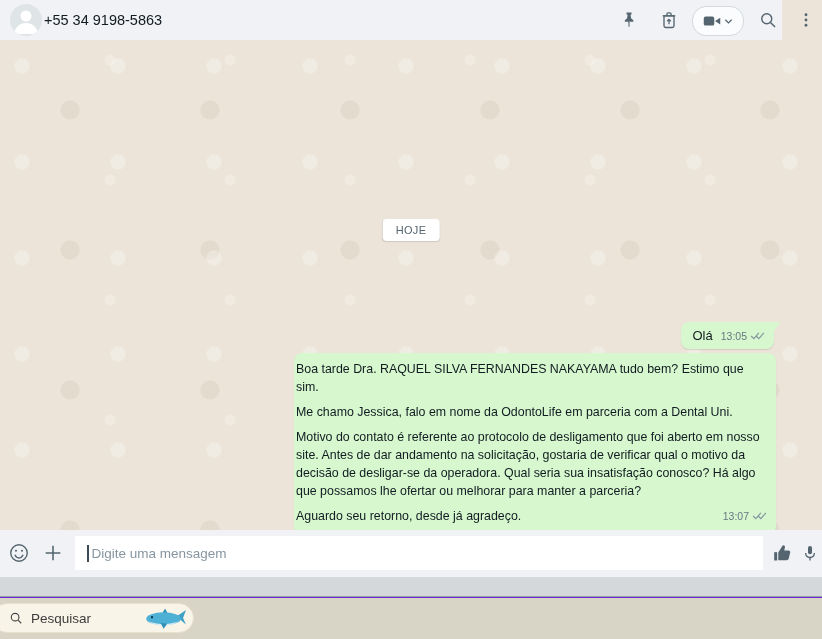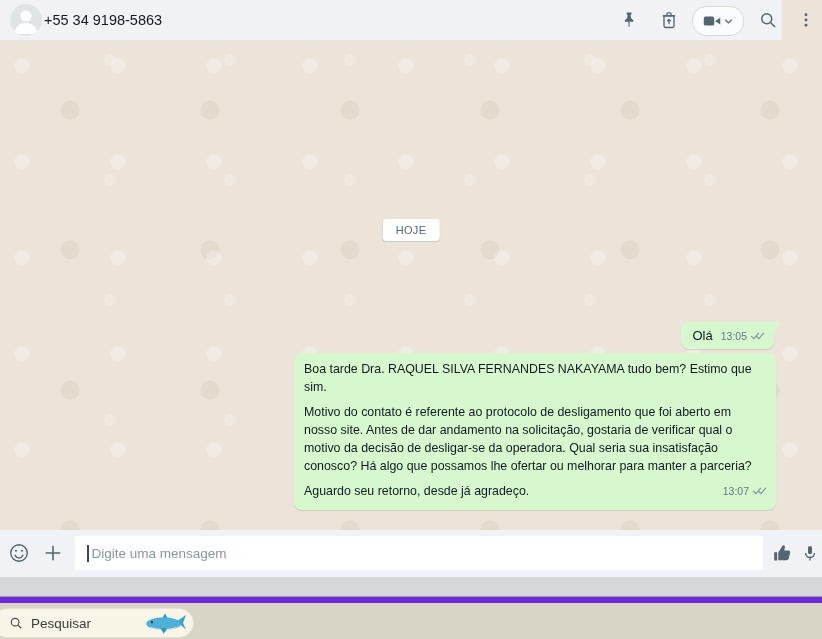--- a/index.html
+++ b/index.html
@@ -32,21 +32,21 @@
     font-size:11.5px;line-height:17px;box-shadow:0 1px 1px rgba(11,20,26,.10);}
   .lock-ic{display:inline-block;vertical-align:-1px;margin-right:3px;}
   .bubble{position:absolute;background:#d7f8ce;border-radius:8px;color:#111b21;
     box-shadow:0 1px 1px rgba(11,20,26,.12);}
   .bubble .tail{position:absolute;right:-7px;top:0;width:0;height:0;
     border-top:0 solid transparent;border-bottom:10px solid transparent;border-left:8px solid #d7f8ce;}
   .msg-ola{right:48px;top:282px;padding:6px 9px 6px 11px;display:flex;gap:8px;
     border-top-right-radius:0;}
   .msg-ola .txt{font-size:13px;}
   .meta{display:flex;align-items:center;gap:3px;font-size:10.5px;color:#667781;white-space:nowrap;}
-  .msg-big{right:46px;top:313px;width:482px;box-sizing:border-box;padding:7px 10px 9px 10px;}
+  .msg-big{right:46px;top:313px;width:482px;box-sizing:border-box;padding:7px 10px 9px 2px;}
   .msg-big p{margin:0 0 7px 0;font-size:12.4px;line-height:18px;}
   .msg-big p:last-of-type{margin-bottom:1px;}
   .msg-big .meta{position:absolute;right:9px;bottom:13px;}
 
   
   .composer{position:absolute;left:0;top:530px;width:822px;height:47px;background:#f0f2f5;}
   .cbtn{position:absolute;top:10px;width:26px;height:26px;display:flex;align-items:center;
     justify-content:center;cursor:pointer;}
   .input-wrap{position:absolute;left:75px;top:6px;width:688px;height:34px;background:#fff;
     border-radius:0;display:flex;align-items:center;}
@@ -54,21 +54,21 @@
   .input-wrap input{flex:1;border:none;outline:none;background:transparent;font-size:13.5px;
     font-family:"Liberation Sans",sans-serif;color:#111b21;padding:0 8px 0 3px;}
   .input-wrap input::placeholder{color:#8696a0;opacity:1;}
 
   
   .window-edge{position:absolute;left:0;top:577px;width:822px;height:20px;background:#d4d8da;
     border-bottom:1px solid #9a9ea1;box-sizing:border-box;}
 
   
   .taskbar{position:absolute;left:0;top:597px;width:822px;height:42px;background:#d8d5c6;
-    border-top:6px solid #6d28d9;box-sizing:border-box;}
+    border-top:1px solid #6d28d9;box-sizing:border-box;}
   .tb-search{position:absolute;left:-8px;top:5px;width:202px;height:30px;background:#f9f4e8;
     border:1px solid #e6e0cd;border-radius:16px;display:flex;align-items:center;
     box-sizing:border-box;padding-left:16px;}
   .tb-search .label{font-size:13.5px;color:#3c3c3c;margin-left:8px;flex:1;}
 </style>
 </head>
 <body>
 
 <div class="screen">
 
@@ -131,20 +131,21 @@
         <span>13:05</span>
         <svg width="15" height="10" viewBox="0 0 16 11" fill="none" stroke="#8696a0" stroke-width="1.3">
           <path d="M1 5.5 L4 8.5 L9.5 2"></path>
           <path d="M6.5 5.5 L9.5 8.5 L15 2"></path>
         </svg>
       </span>
     </div>
 
     <div class="bubble msg-big">
       <p>Boa tarde Dra. RAQUEL SILVA FERNANDES NAKAYAMA tudo bem? Estimo que sim.</p>
+      <p>Me chamo Jessica, falo em nome da OdontoLife em parceria com a Dental Uni.</p>
       <p>Motivo do contato é referente ao protocolo de desligamento que foi aberto em nosso site. Antes de dar andamento na solicitação, gostaria de verificar qual o motivo da decisão de desligar-se da operadora. Qual seria sua insatisfação conosco? Há algo que possamos lhe ofertar ou melhorar para manter a parceria?</p>
       <p>Aguardo seu retorno, desde já agradeço.</p>
       <span class="meta">
         <span>13:07</span>
         <svg width="15" height="10" viewBox="0 0 16 11" fill="none" stroke="#8696a0" stroke-width="1.3">
           <path d="M1 5.5 L4 8.5 L9.5 2"></path>
           <path d="M6.5 5.5 L9.5 8.5 L15 2"></path>
         </svg>
       </span>
     </div>

